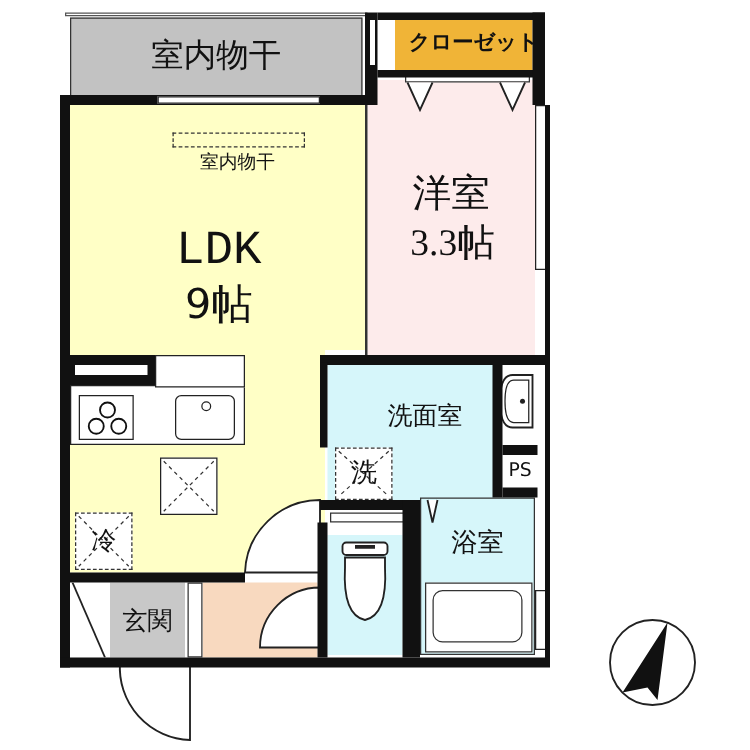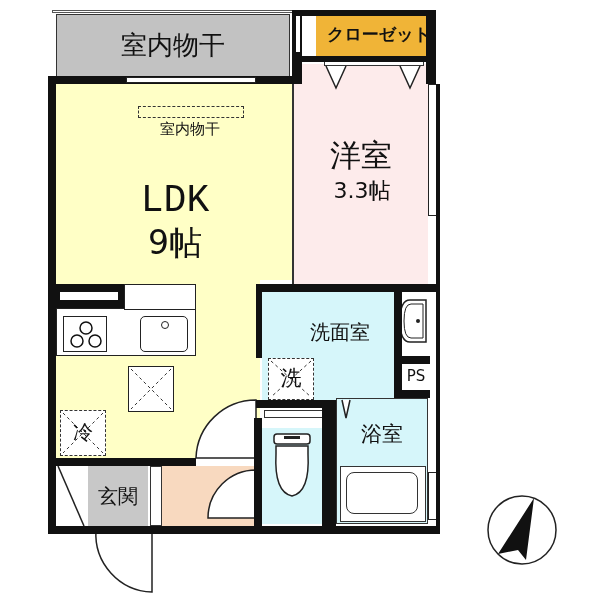--- a/index.html
+++ b/index.html
@@ -57,21 +57,21 @@
 </div>
 <div class="label" style="left:60px;top:422px;width:46px;font-size:20px;">冷</div>
 
 <div class="abs" style="left:294px;top:64px;width:134px;height:220px;background:#FDEBEB;"></div>
 <div class="abs" style="left:324px;top:60px;width:100px;height:6px;background:#fff;border:1px solid #333;"></div>
 <svg class="abs" style="left:320px;top:64px" width="110" height="30">
   <polyline points="6,2 16,24 26,2" fill="#fff" stroke="#222" stroke-width="1.5"></polyline>
   <polyline points="80,2 90,24 100,2" fill="#fff" stroke="#222" stroke-width="1.5"></polyline>
 </svg>
 <div class="label" style="left:294px;top:140px;width:134px;font-size:31px;">洋室</div>
-<div class="label" style="left:294px;top:180px;width:136px;font-size:22px;">3.3帖</div>
+<div class="label" style="left:294px;top:180px;width:136px;font-size:30px;font-family:Liberation Serif, serif;">3.3帖</div>
 <div class="window" style="left:428px;top:84px;width:10px;height:132px;"></div>
 
 <div class="abs" style="left:262px;top:292px;width:134px;height:108px;background:#D6F6FA;"></div>
 <div class="abs" style="left:262px;top:400px;width:68px;height:6px;background:#D6F6FA;"></div>
 <div class="label" style="left:290px;top:322px;width:100px;font-size:20px;">洗面室</div>
 <div class="dash" style="left:268px;top:358px;width:46px;height:42px;background:#fff;">
   <svg class="abs" style="left:0;top:0" width="44" height="40" viewBox="0 0 44 40">
       <line x1="2" y1="2" x2="42" y2="38" stroke="#333" stroke-dasharray="3,3"></line>
       <line x1="42" y1="2" x2="2" y2="38" stroke="#333" stroke-dasharray="3,3"></line>
     </svg>

